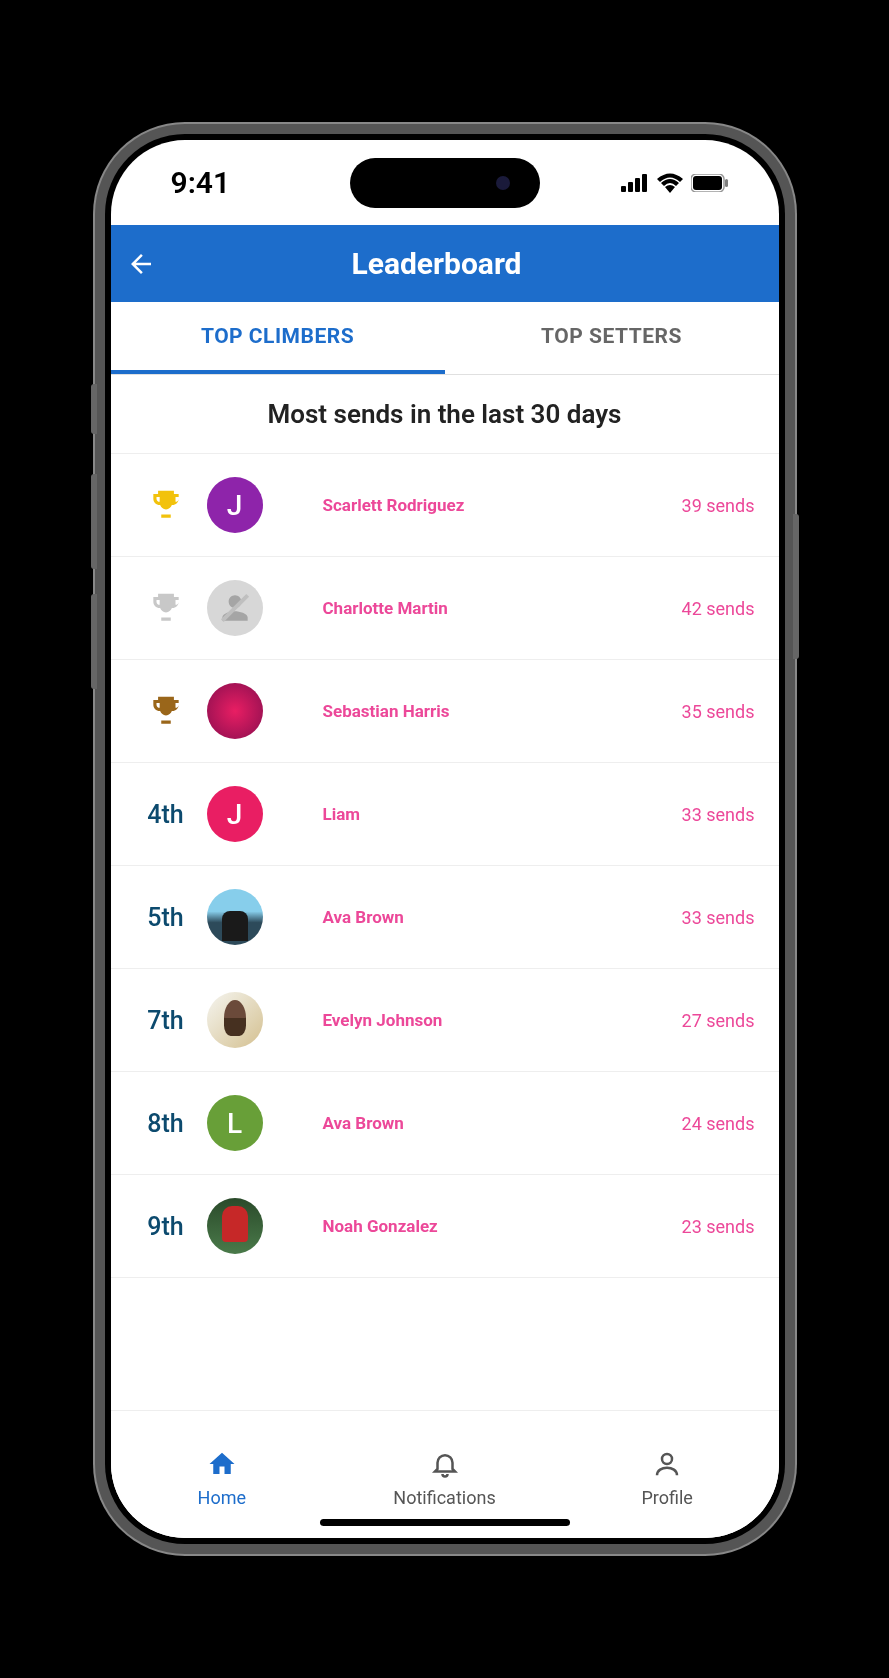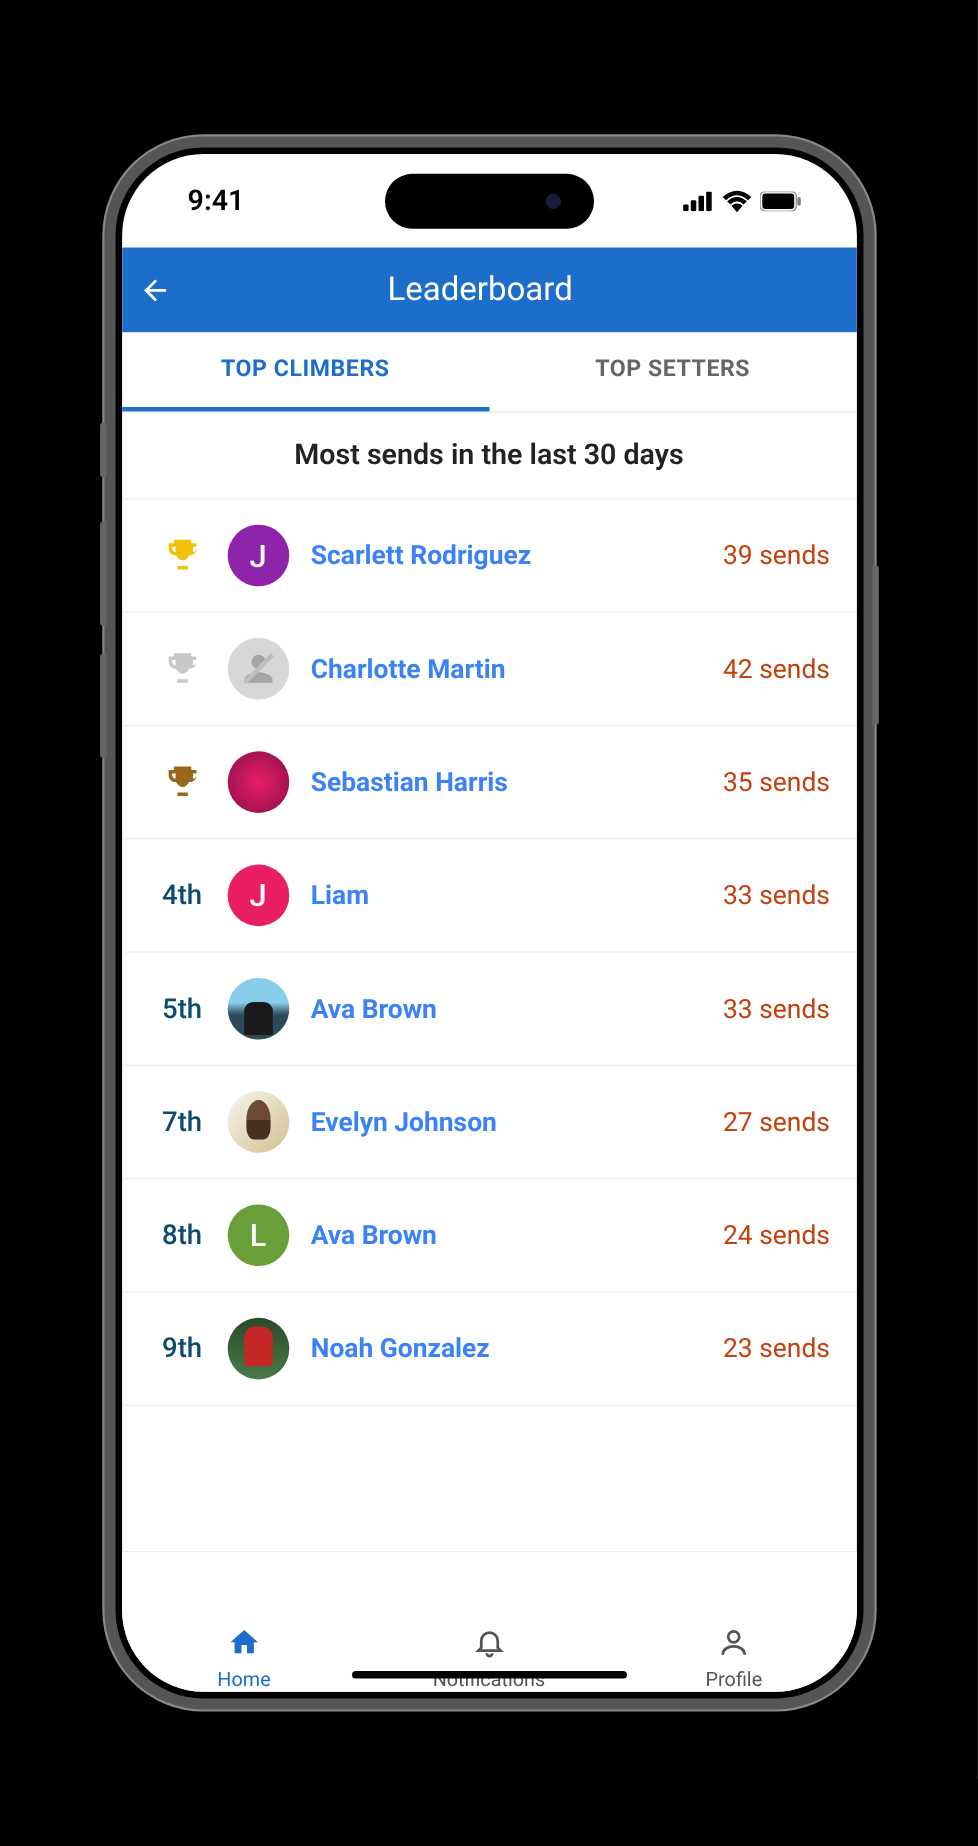--- a/index.html
+++ b/index.html
@@ -60,21 +60,21 @@
     border-radius: 50%;
     background: #1a1a3a;
   }
   .status-bar {
     height: 85px;
     display: flex;
     align-items: center;
     justify-content: space-between;
     padding: 0 50px 0 60px;
     font-weight: 600;
-    font-size: 26px;
+    font-size: 30px;
   }
   .status-right { display: flex; gap: 8px; align-items: center; }
   .status-right svg { display: block; }
 
   .app-bar {
     background: #1D6DCB;
     height: 77px;
     display: flex;
     align-items: center;
     color: #fff;
@@ -85,21 +85,21 @@
     display: flex;
     align-items: center;
     justify-content: center;
     height: 100%;
   }
   .app-title {
     position: absolute;
     left: 0; right: 16px;
     text-align: center;
     font-size: 30px;
-    font-weight: 400;
+    font-weight: 700;
     pointer-events: none;
   }
 
   .tabs {
     display: flex;
     border-bottom: 1px solid #e0e0e0;
   }
   .tab {
     flex: 1;
     text-align: center;
@@ -161,35 +161,35 @@
   .avatar.placeholder svg { width: 38px; height: 38px; }
   .avatar.photo1 { background: linear-gradient(180deg,#87ceeb 40%,#2d4a5a 60%); }
   .avatar.photo1::after { content:""; position:absolute; bottom:4px; width:26px; height:30px; background:#1a1a1a; border-radius:8px 8px 0 0; }
   .avatar.photo2 { background: linear-gradient(135deg,#f5f5f0,#d4c090); }
   .avatar.photo2::after { content:""; position:absolute; top:8px; width:22px; height:36px; background:linear-gradient(180deg,#6b4a3a 50%,#463020 50%); border-radius:50% 50% 30% 30%; }
   .avatar.photo3 { background: radial-gradient(circle,#e91e63,#880e4f); }
   .avatar.photo4 { background: linear-gradient(180deg,#2a4a2a,#4a7a4a); }
   .avatar.photo4::after { content:""; position:absolute; top:8px; width:26px; height:36px; background:#c62828; border-radius:10px 10px 4px 4px; }
   .name {
     flex: 1;
-    font-size: 24px;
+    font-size: 17px;
     font-weight: 700;
-    color: #3b82f6;
+    color: #ec4899;
+    margin-left: 40px;
   }
   .sends {
-    font-size: 24px;
-    color: #c2410c;
+    font-size: 18px;
+    color: #ec4899;
   }
 
   .bottom-nav {
     height: 128px;
     display: flex;
     border-top: 1px solid #eee;
     background: #fff;
-    align-items: flex-end;
   }
   .nav-item {
     flex: 1;
     display: flex;
     flex-direction: column;
     align-items: center;
     justify-content: center;
     gap: 4px;
     color: #555;
     font-size: 18px;

